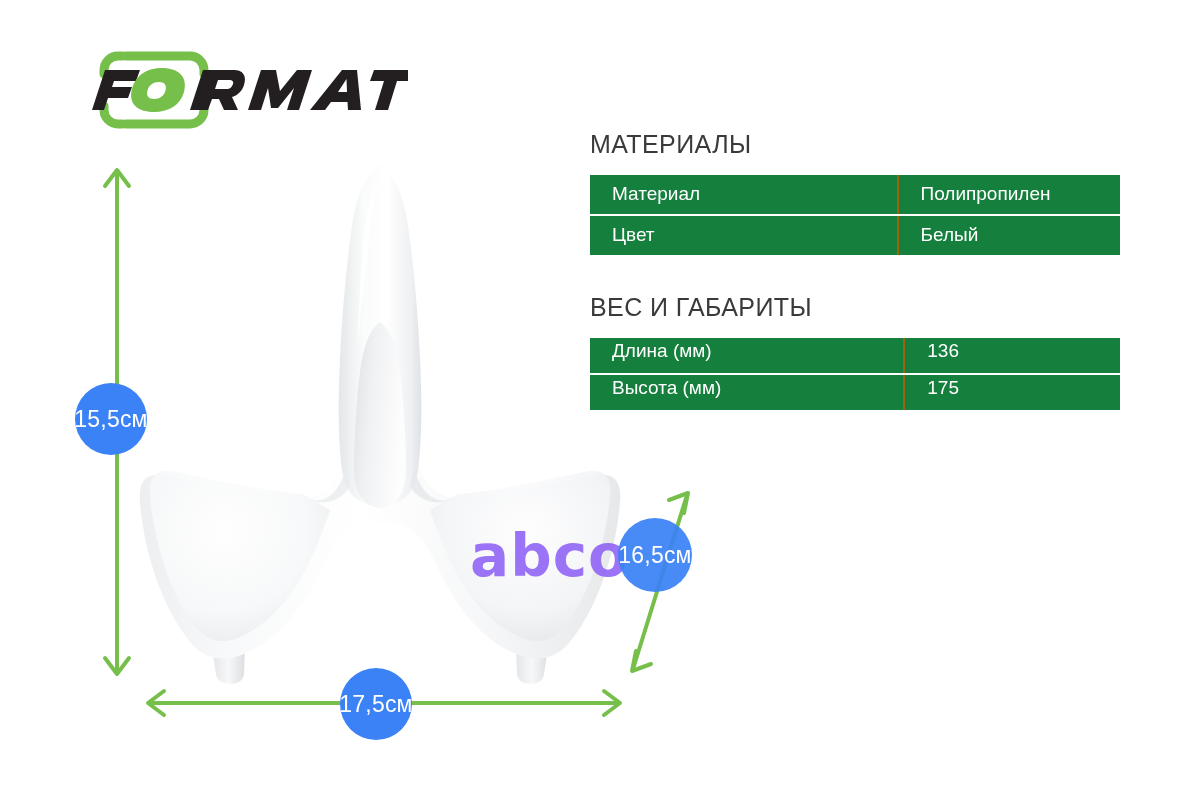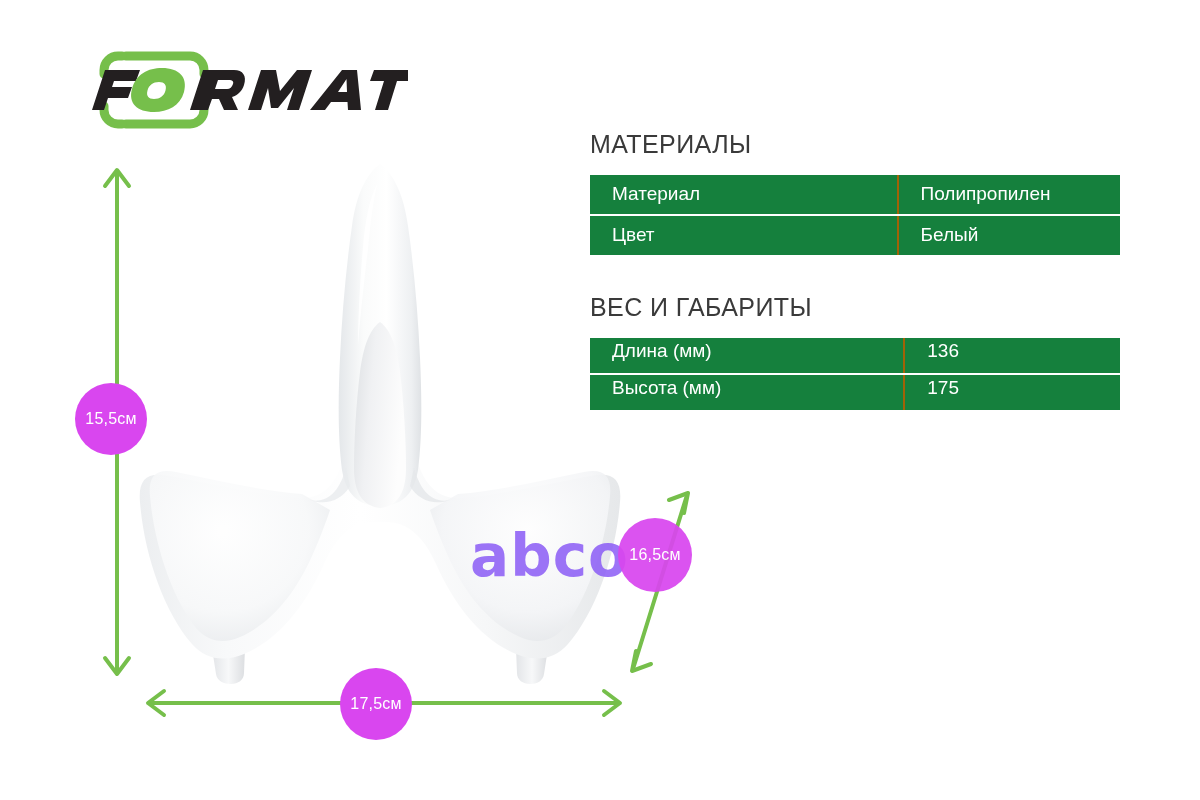--- a/index.html
+++ b/index.html
@@ -60,26 +60,26 @@
     position: absolute;
     left: 0;
     top: 0;
     width: 1200px;
     height: 800px;
     pointer-events: none;
   }
   .badge {
     position: absolute;
     border-radius: 50%;
-    background: #d946ef;
+    background: #3b82f6;
     color: #ffffff;
     display: flex;
     align-items: center;
     justify-content: center;
-    font-size: 16px;
+    font-size: 23px;
     letter-spacing: 0.2px;
     white-space: nowrap;
   }
   #badge-height {
     left: 75px;
     top: 383px;
     width: 72px;
     height: 72px;
   }
   #badge-width {

